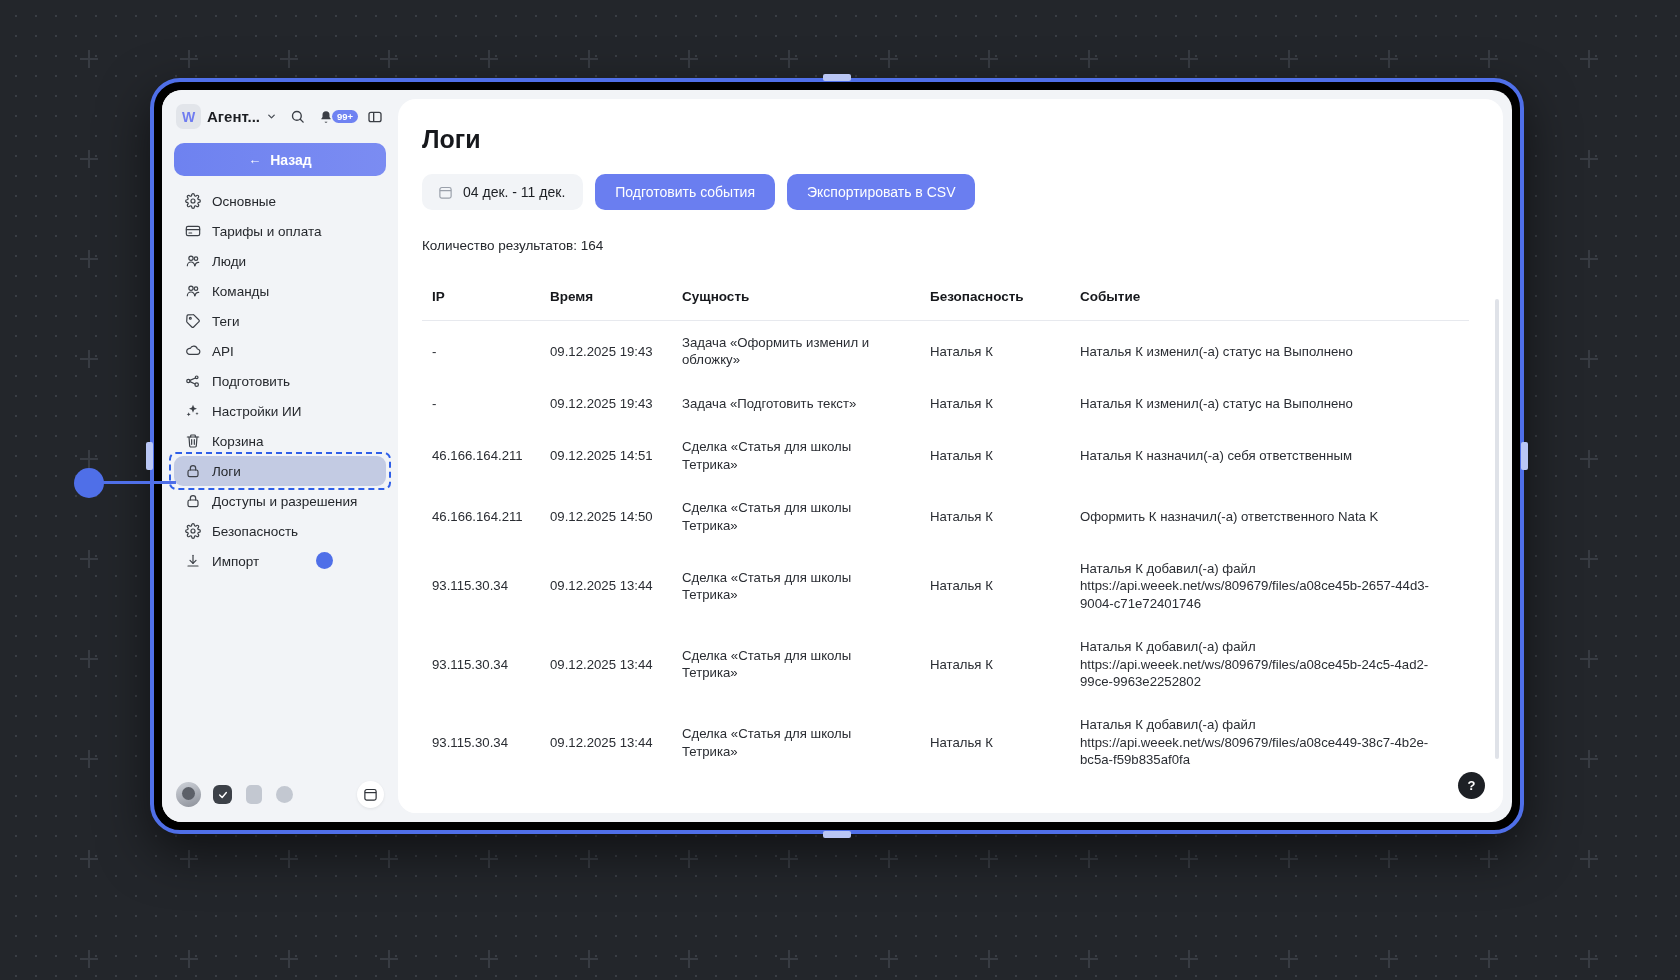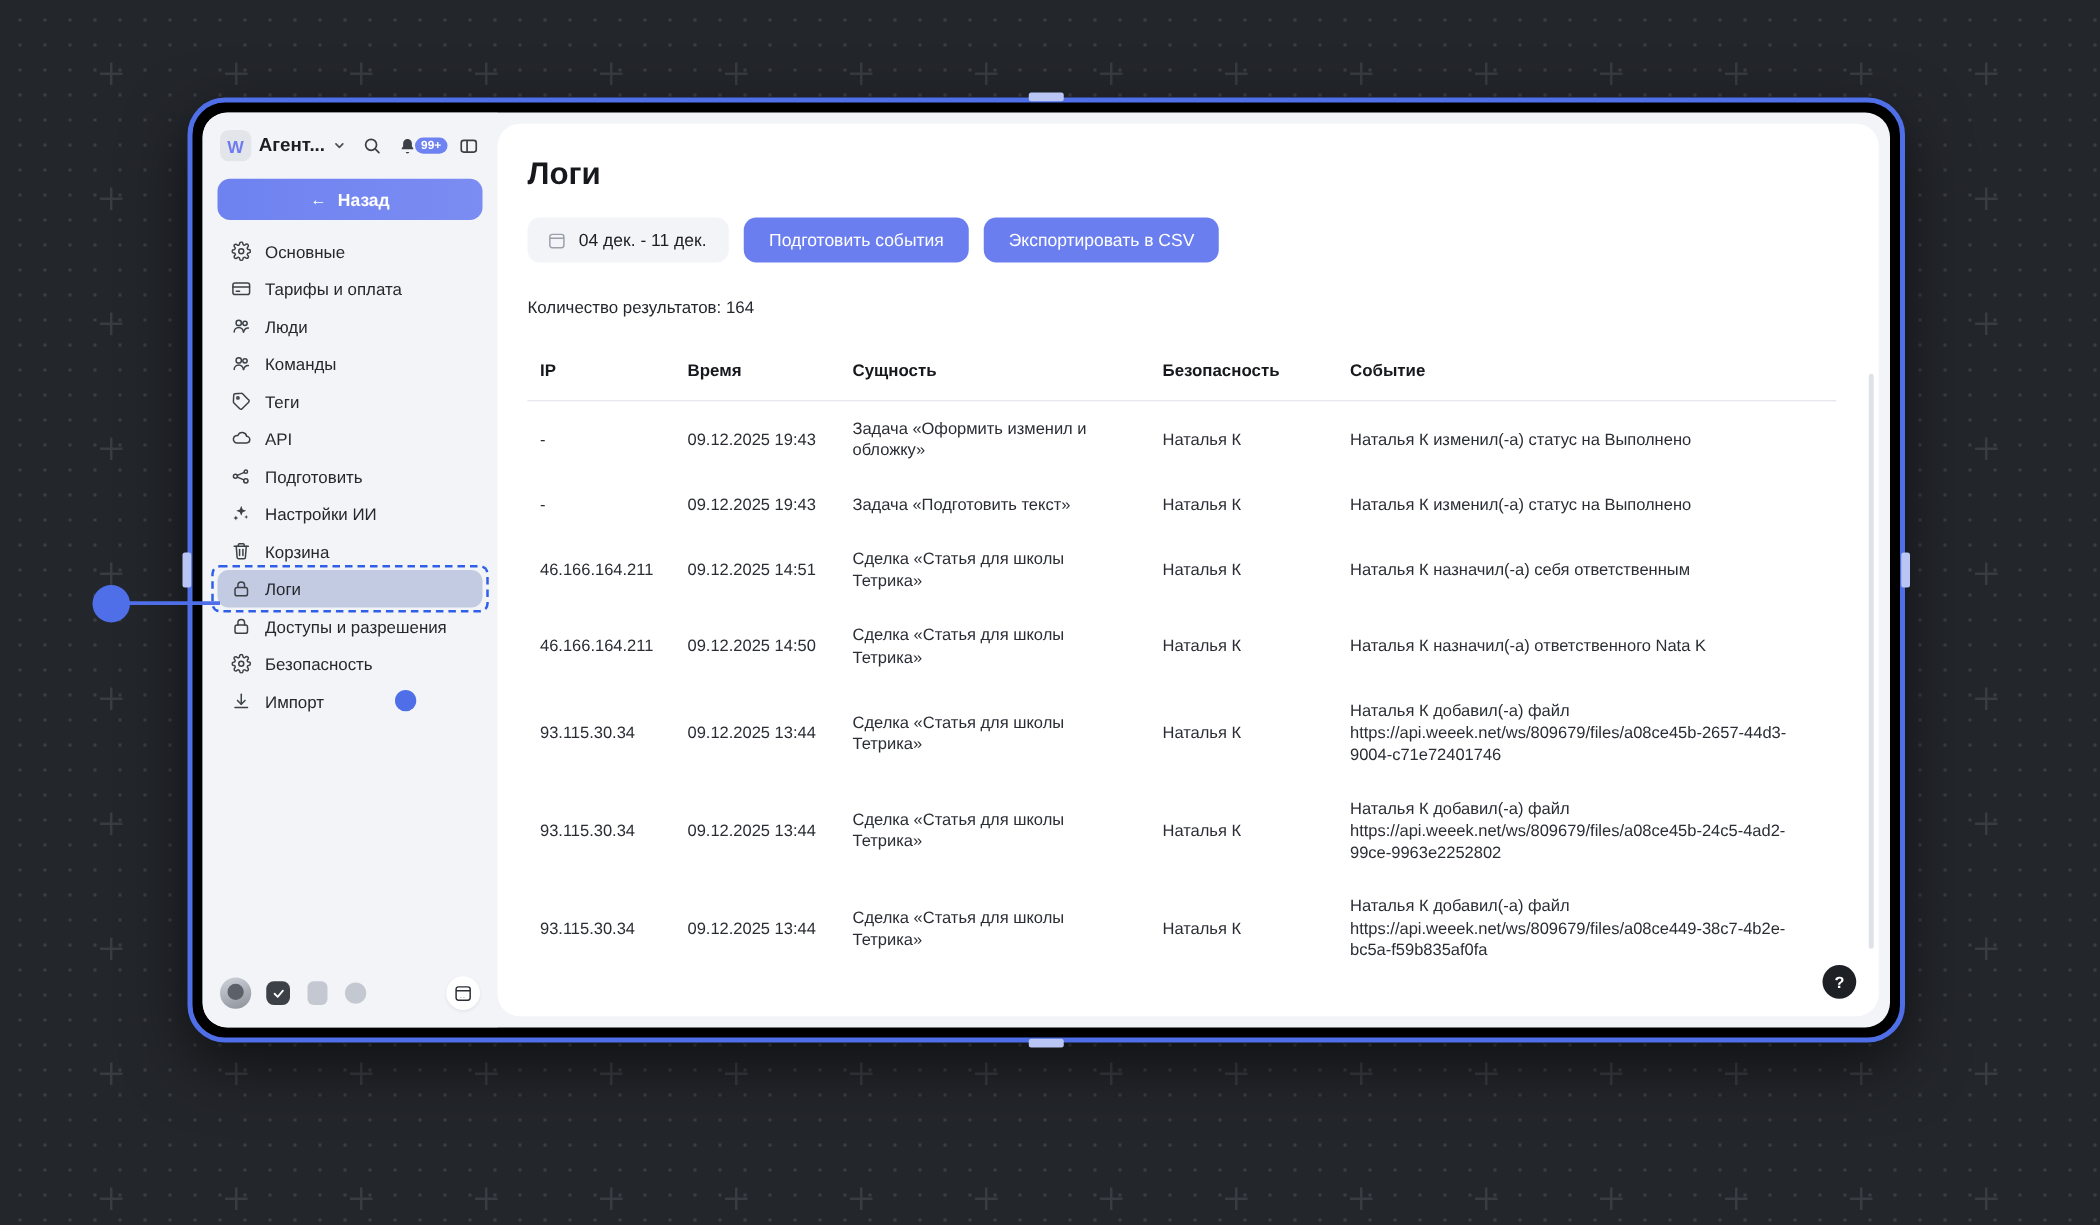--- a/index.html
+++ b/index.html
@@ -754,21 +754,21 @@
                   <td>09.12.2025 14:51</td>
                   <td>Сделка «Статья для школы Тетрика»</td>
                   <td>Наталья К</td>
                   <td>Наталья К назначил(-а) себя ответственным</td>
                 </tr>
                 <tr>
                   <td>46.166.164.211</td>
                   <td>09.12.2025 14:50</td>
                   <td>Сделка «Статья для школы Тетрика»</td>
                   <td>Наталья К</td>
-                  <td>Наталья К назначил(-а) ответственного Nata K</td>
+                  <td>Оформить К назначил(-а) ответственного Nata K</td>
                 </tr>
                 <tr>
                   <td>93.115.30.34</td>
                   <td>09.12.2025 13:44</td>
                   <td>Сделка «Статья для школы Тетрика»</td>
                   <td>Наталья К</td>
                   <td>Наталья К добавил(-а) файл https://api.weeek.net/ws/809679/files/a08ce45b-2657-44d3-9004-c71e72401746</td>
                 </tr>
                 <tr>
                   <td>93.115.30.34</td>

